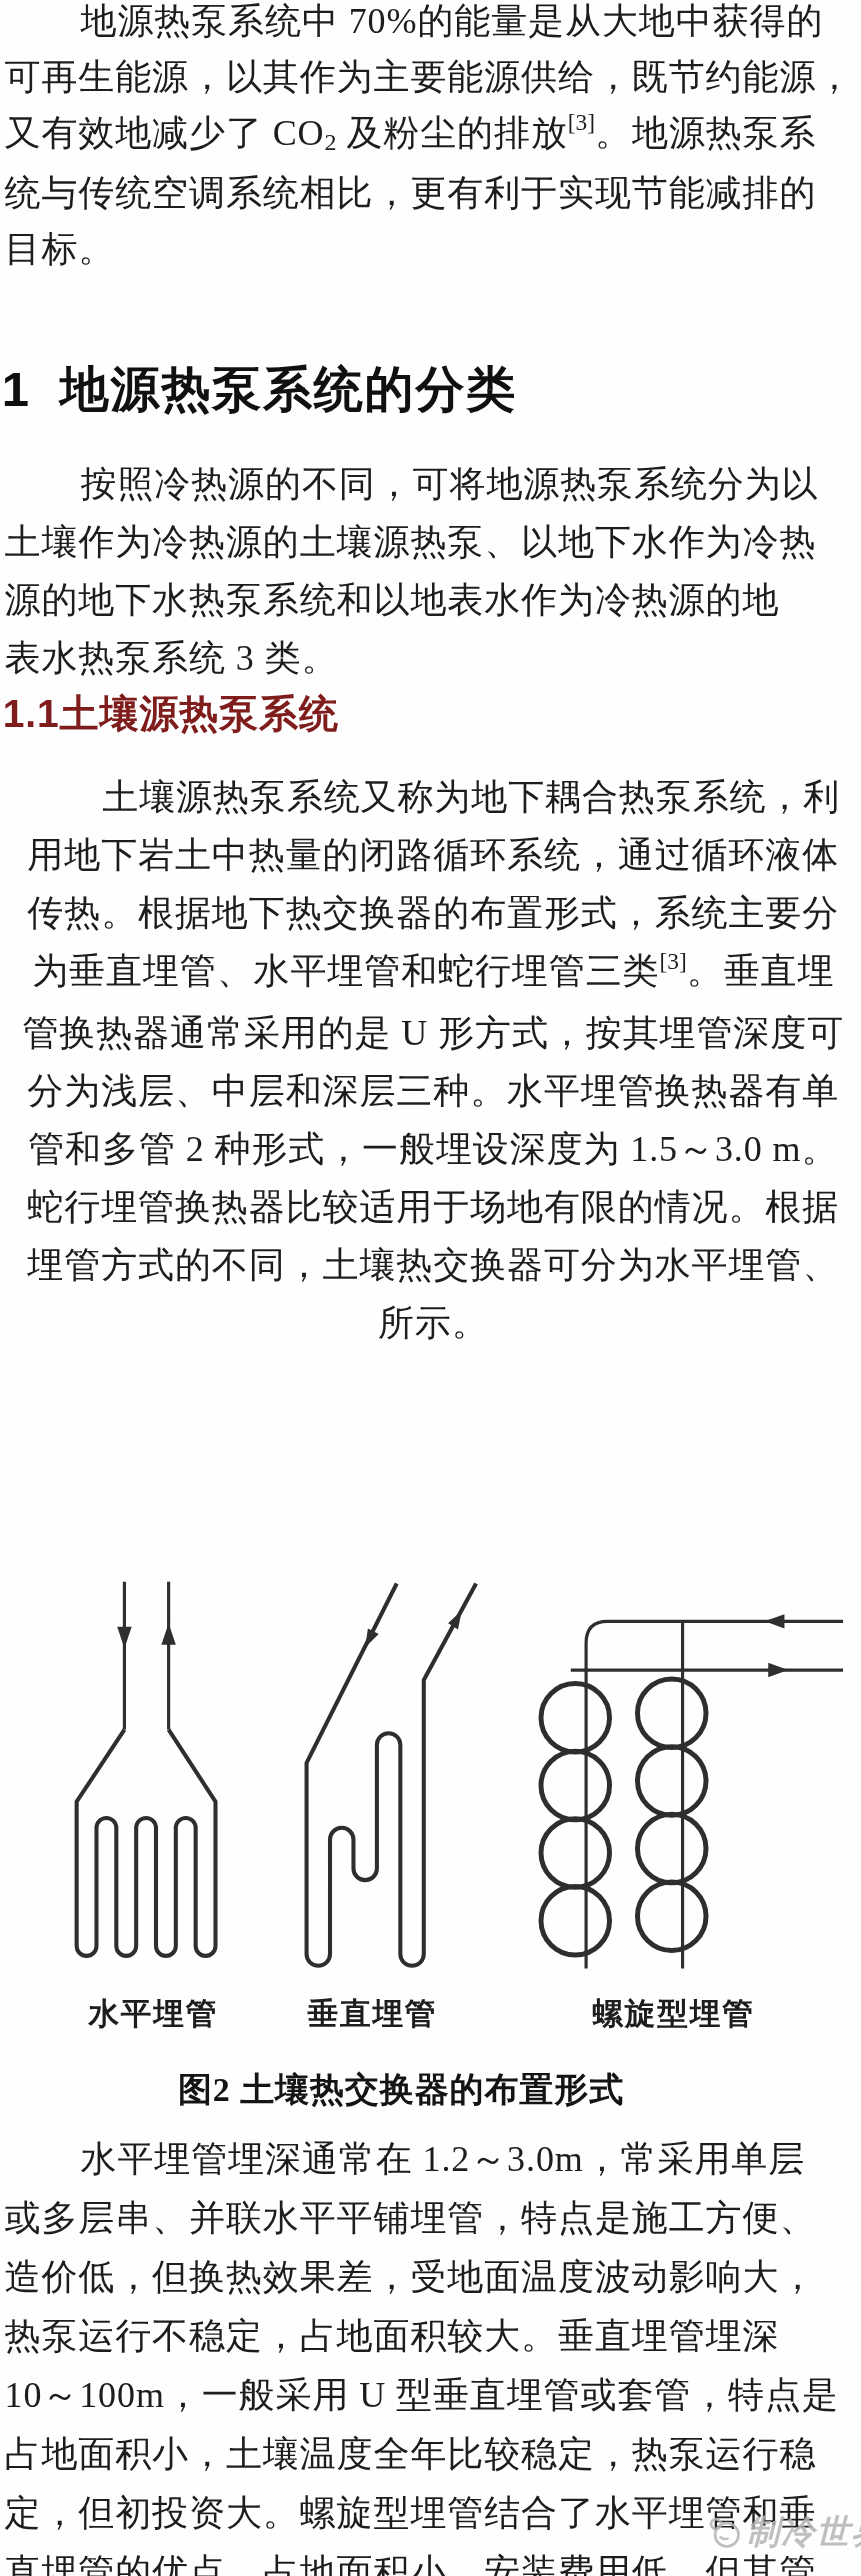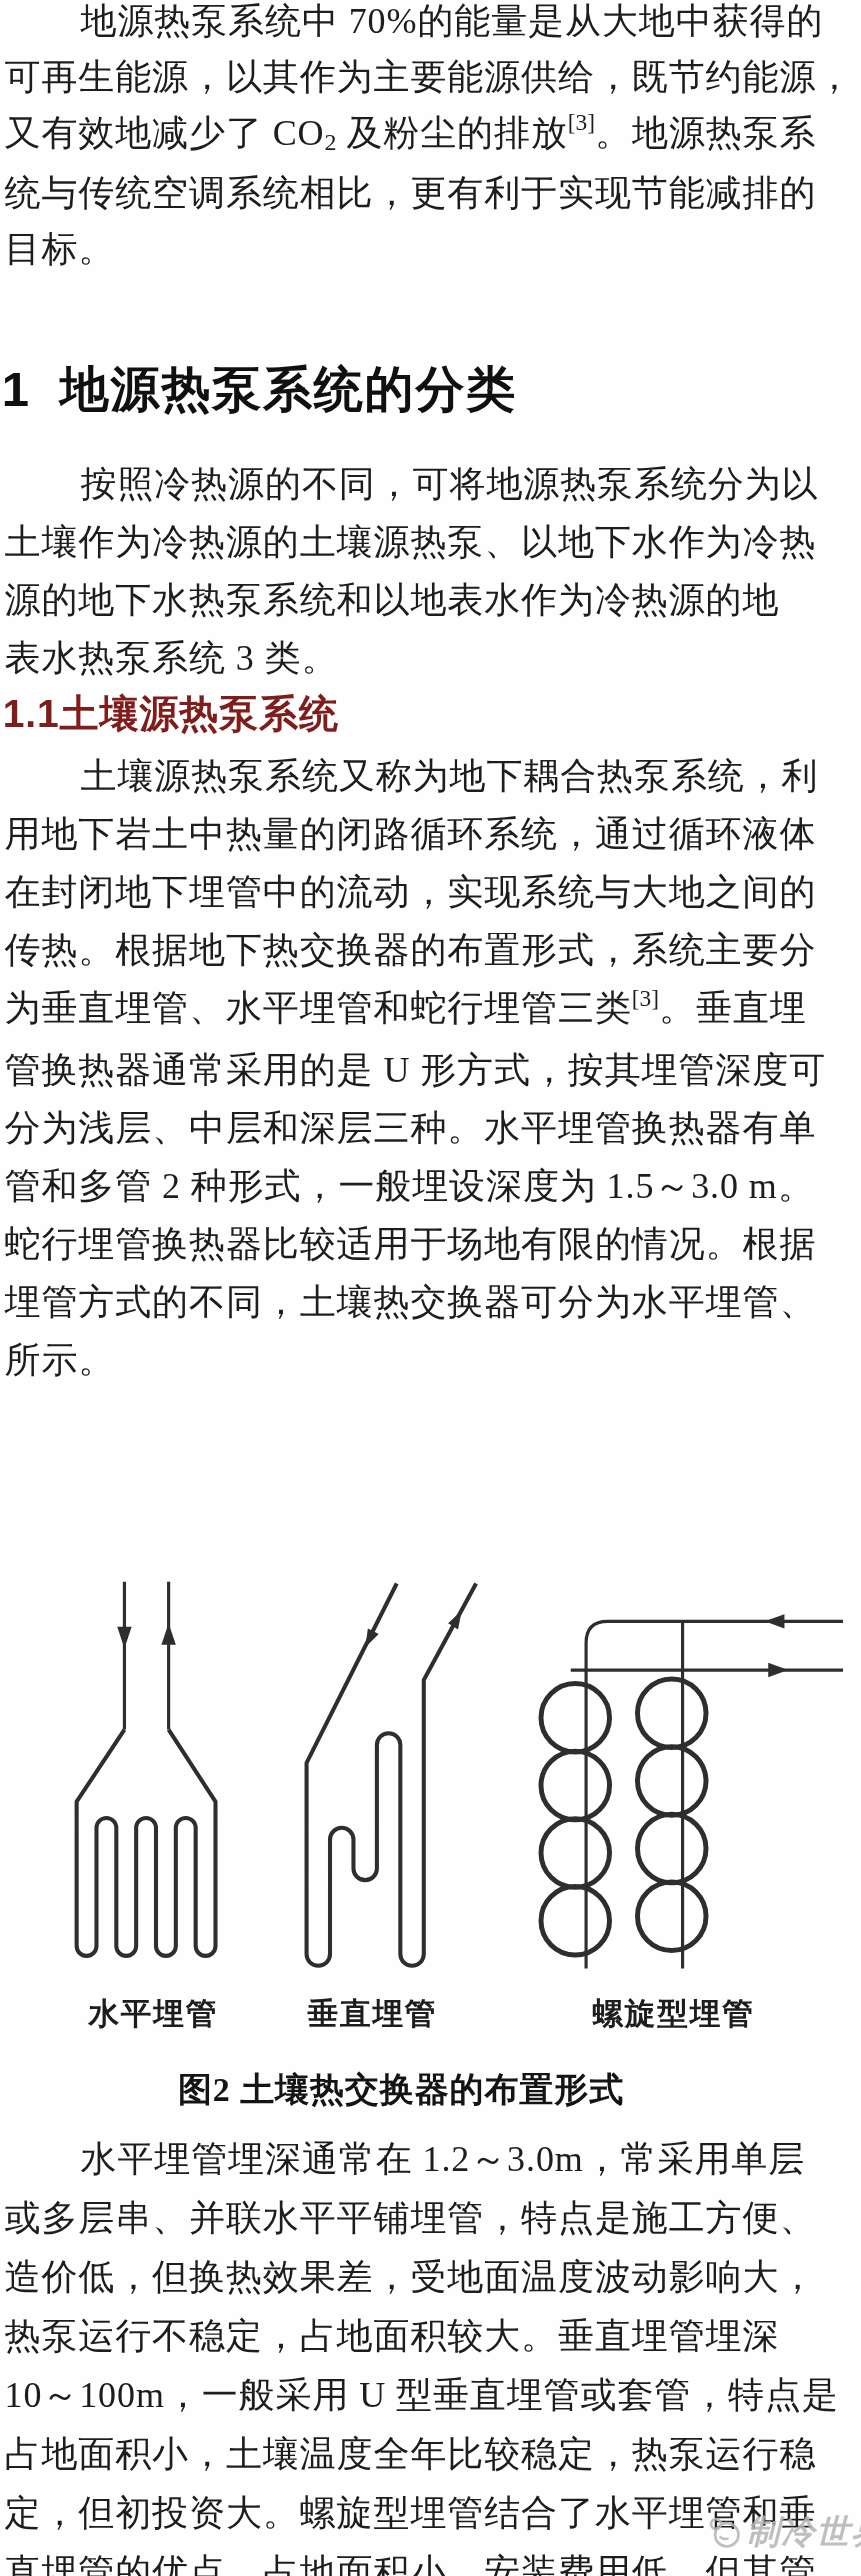--- a/index.html
+++ b/index.html
@@ -8,21 +8,21 @@
     background:#fefefe;overflow:hidden;
     font-family:"Liberation Serif",serif;color:#1d1d1d;
   }
   .para{position:absolute;left:4.5px;right:0;}
   .tl{font-size:36px;line-height:inherit;letter-spacing:0.9px;white-space:nowrap;}
   .ind{padding-left:76px;}
   .sup{font-size:23.4px;position:relative;top:-14.4px;letter-spacing:0;}
   .sub{font-size:24px;position:relative;top:5.4px;letter-spacing:0;}
   .p1{top:-7.2px;line-height:56px;}
   .p2{top:455px;line-height:58px;}
-  .p3{top:747px;line-height:58px;}
+  .p3{top:768px;line-height:58px;text-align:center;}
   .p4{top:2130px;line-height:59px;}
   .h1{
     position:absolute;top:361px;left:1.8px;line-height:56px;
     font-family:"Liberation Sans",sans-serif;font-weight:700;
     font-size:49px;color:#101010;letter-spacing:1.8px;white-space:nowrap;
   }
   .h1 .num{display:inline-block;width:58px;}
   .h2{
     position:absolute;top:691px;left:2.7px;line-height:45px;
     font-family:"Liberation Sans",sans-serif;font-weight:700;
@@ -74,21 +74,20 @@
       <div class="tl"><span>表水热泵系统 3 类。</span></div>
     </div>
 
   <div class="h2">
     <span>1.1</span><span>土壤源热泵系统</span>
   </div>
 
   <div class="para p3">
       <div class="tl ind"><span>土壤源热泵系统又称为地下耦合热泵系统，利</span></div>
       <div class="tl"><span>用地下岩土中热量的闭路循环系统，通过循环液体</span></div>
-      <div class="tl"><span>在封闭地下埋管中的流动，实现系统与大地之间的</span></div>
       <div class="tl"><span>传热。根据地下热交换器的布置形式，系统主要分</span></div>
       <div class="tl"><span>为垂直埋管、水平埋管和蛇行埋管三类</span><span class="sup">[3]</span><span>。垂直埋</span></div>
       <div class="tl"><span>管换热器通常采用的是 U 形方式，按其埋管深度可</span></div>
       <div class="tl"><span>分为浅层、中层和深层三种。水平埋管换热器有单</span></div>
       <div class="tl"><span>管和多管 2 种形式，一般埋设深度为 1.5～3.0 m。</span></div>
       <div class="tl"><span>蛇行埋管换热器比较适用于场地有限的情况。根据</span></div>
       <div class="tl"><span>埋管方式的不同，土壤热交换器可分为水平埋管、</span></div>
       <div class="tl"><span>所示。</span></div>
     </div>
 

